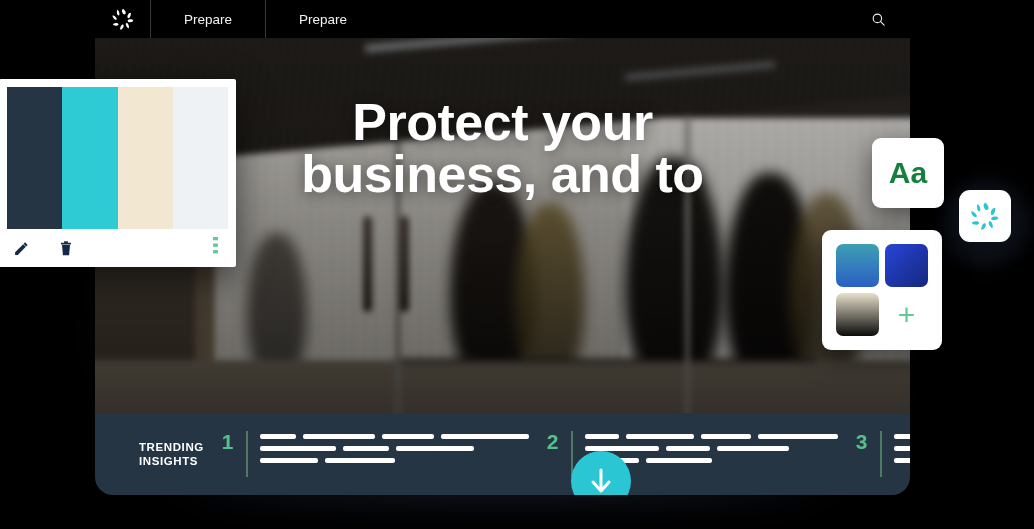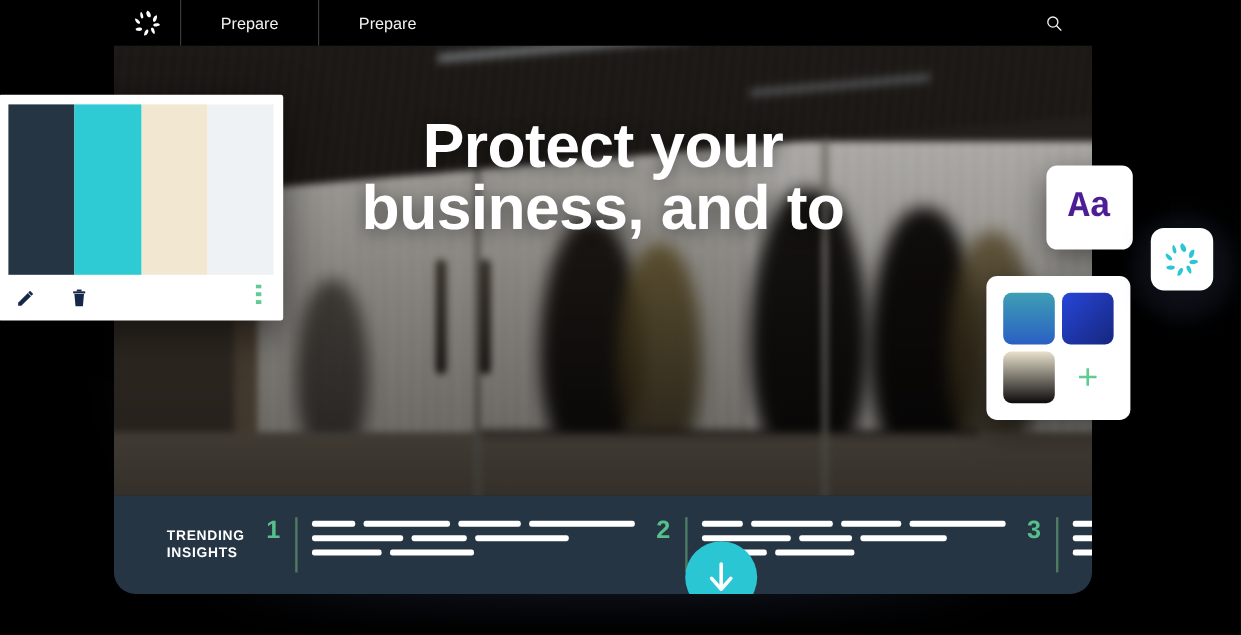--- a/index.html
+++ b/index.html
@@ -138,21 +138,21 @@
   #pal-actions{height:38px;display:flex;align-items:center;padding:0 14px;}
   .pal-icon{margin-right:28px;cursor:pointer;display:flex;align-items:center;}
   #pal-more{margin-left:auto;margin-right:4px;cursor:pointer;}
 
   
   #aacard{
     position:absolute;left:872px;top:138px;width:72px;height:70px;
     background:#fff;border-radius:9px;z-index:20;
     display:flex;align-items:center;justify-content:center;
     box-shadow:0 8px 26px rgba(0,0,0,.5);
-    color:#4c1d95;font-family:Liberation Mono, monospace;
+    color:#15803d;font-family:Liberation Sans, sans-serif;
     font-size:30px;font-weight:bold;
   }
 
   
   #gradcard{
     position:absolute;left:822px;top:230px;width:120px;height:120px;
     background:#fff;border-radius:9px;z-index:20;
     box-shadow:0 8px 26px rgba(0,0,0,.5);
     display:grid;grid-template-columns:1fr 1fr;grid-template-rows:1fr 1fr;
     gap:6px;padding:14px;box-sizing:border-box;

